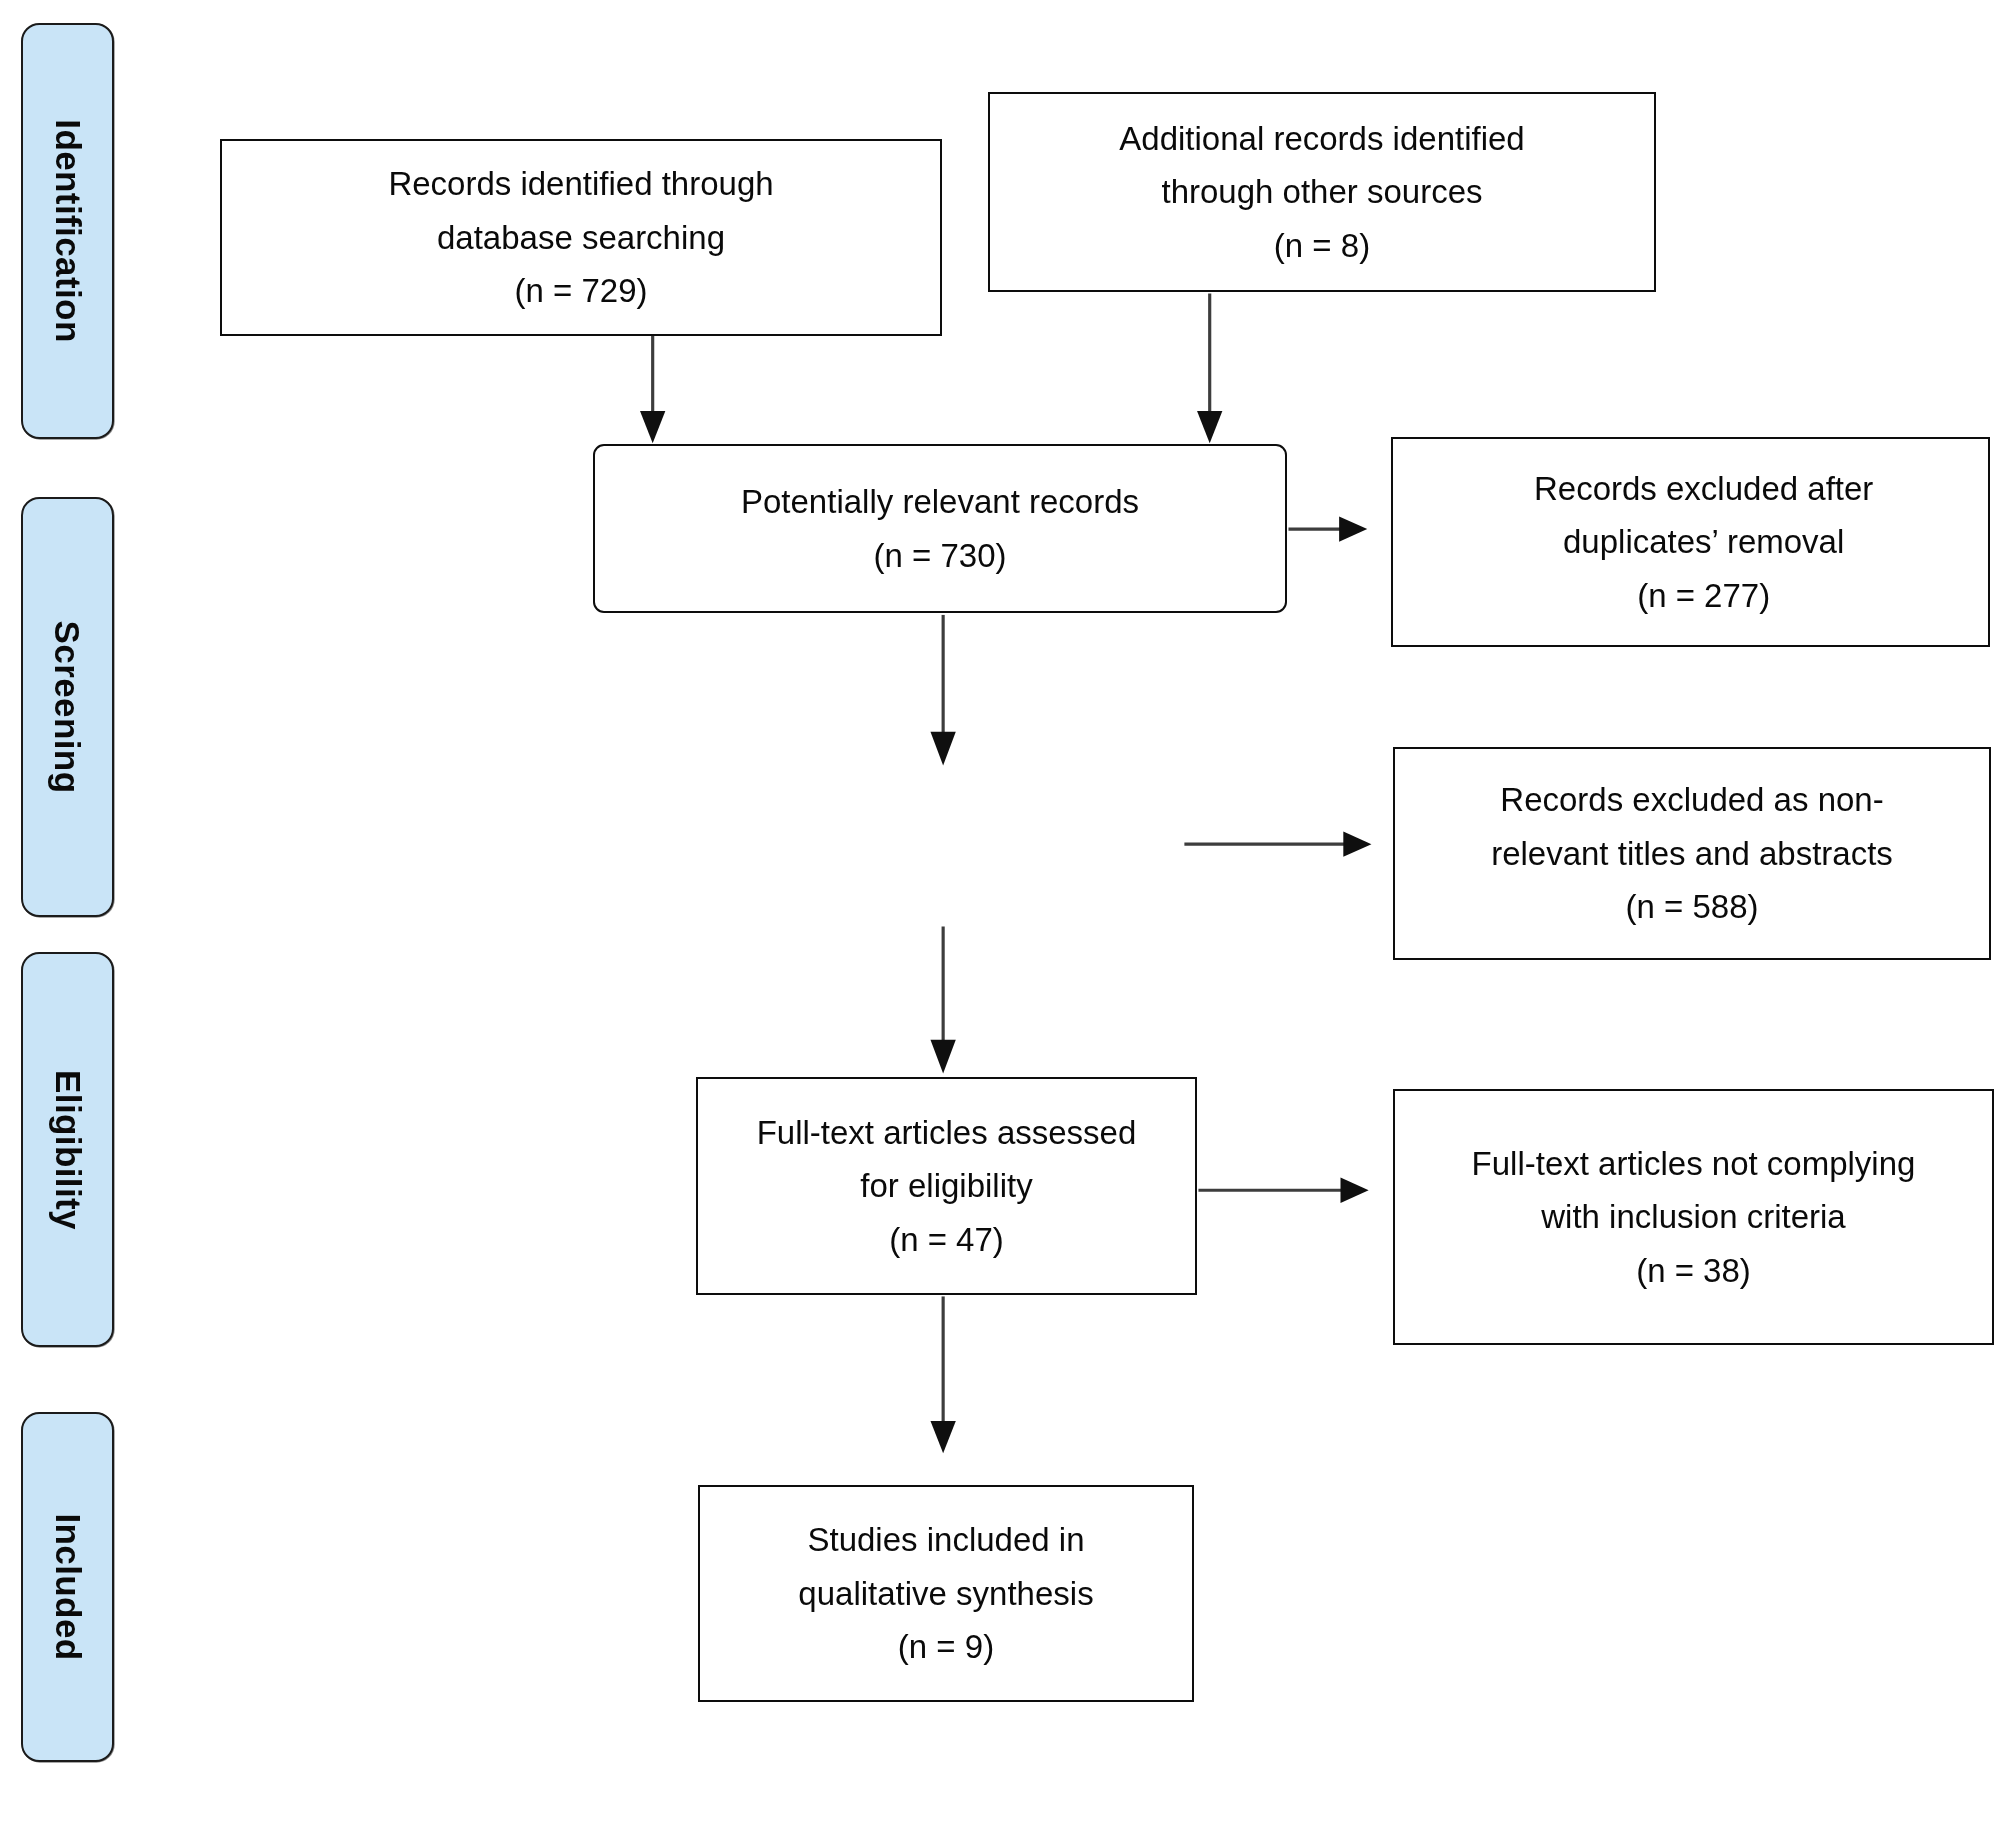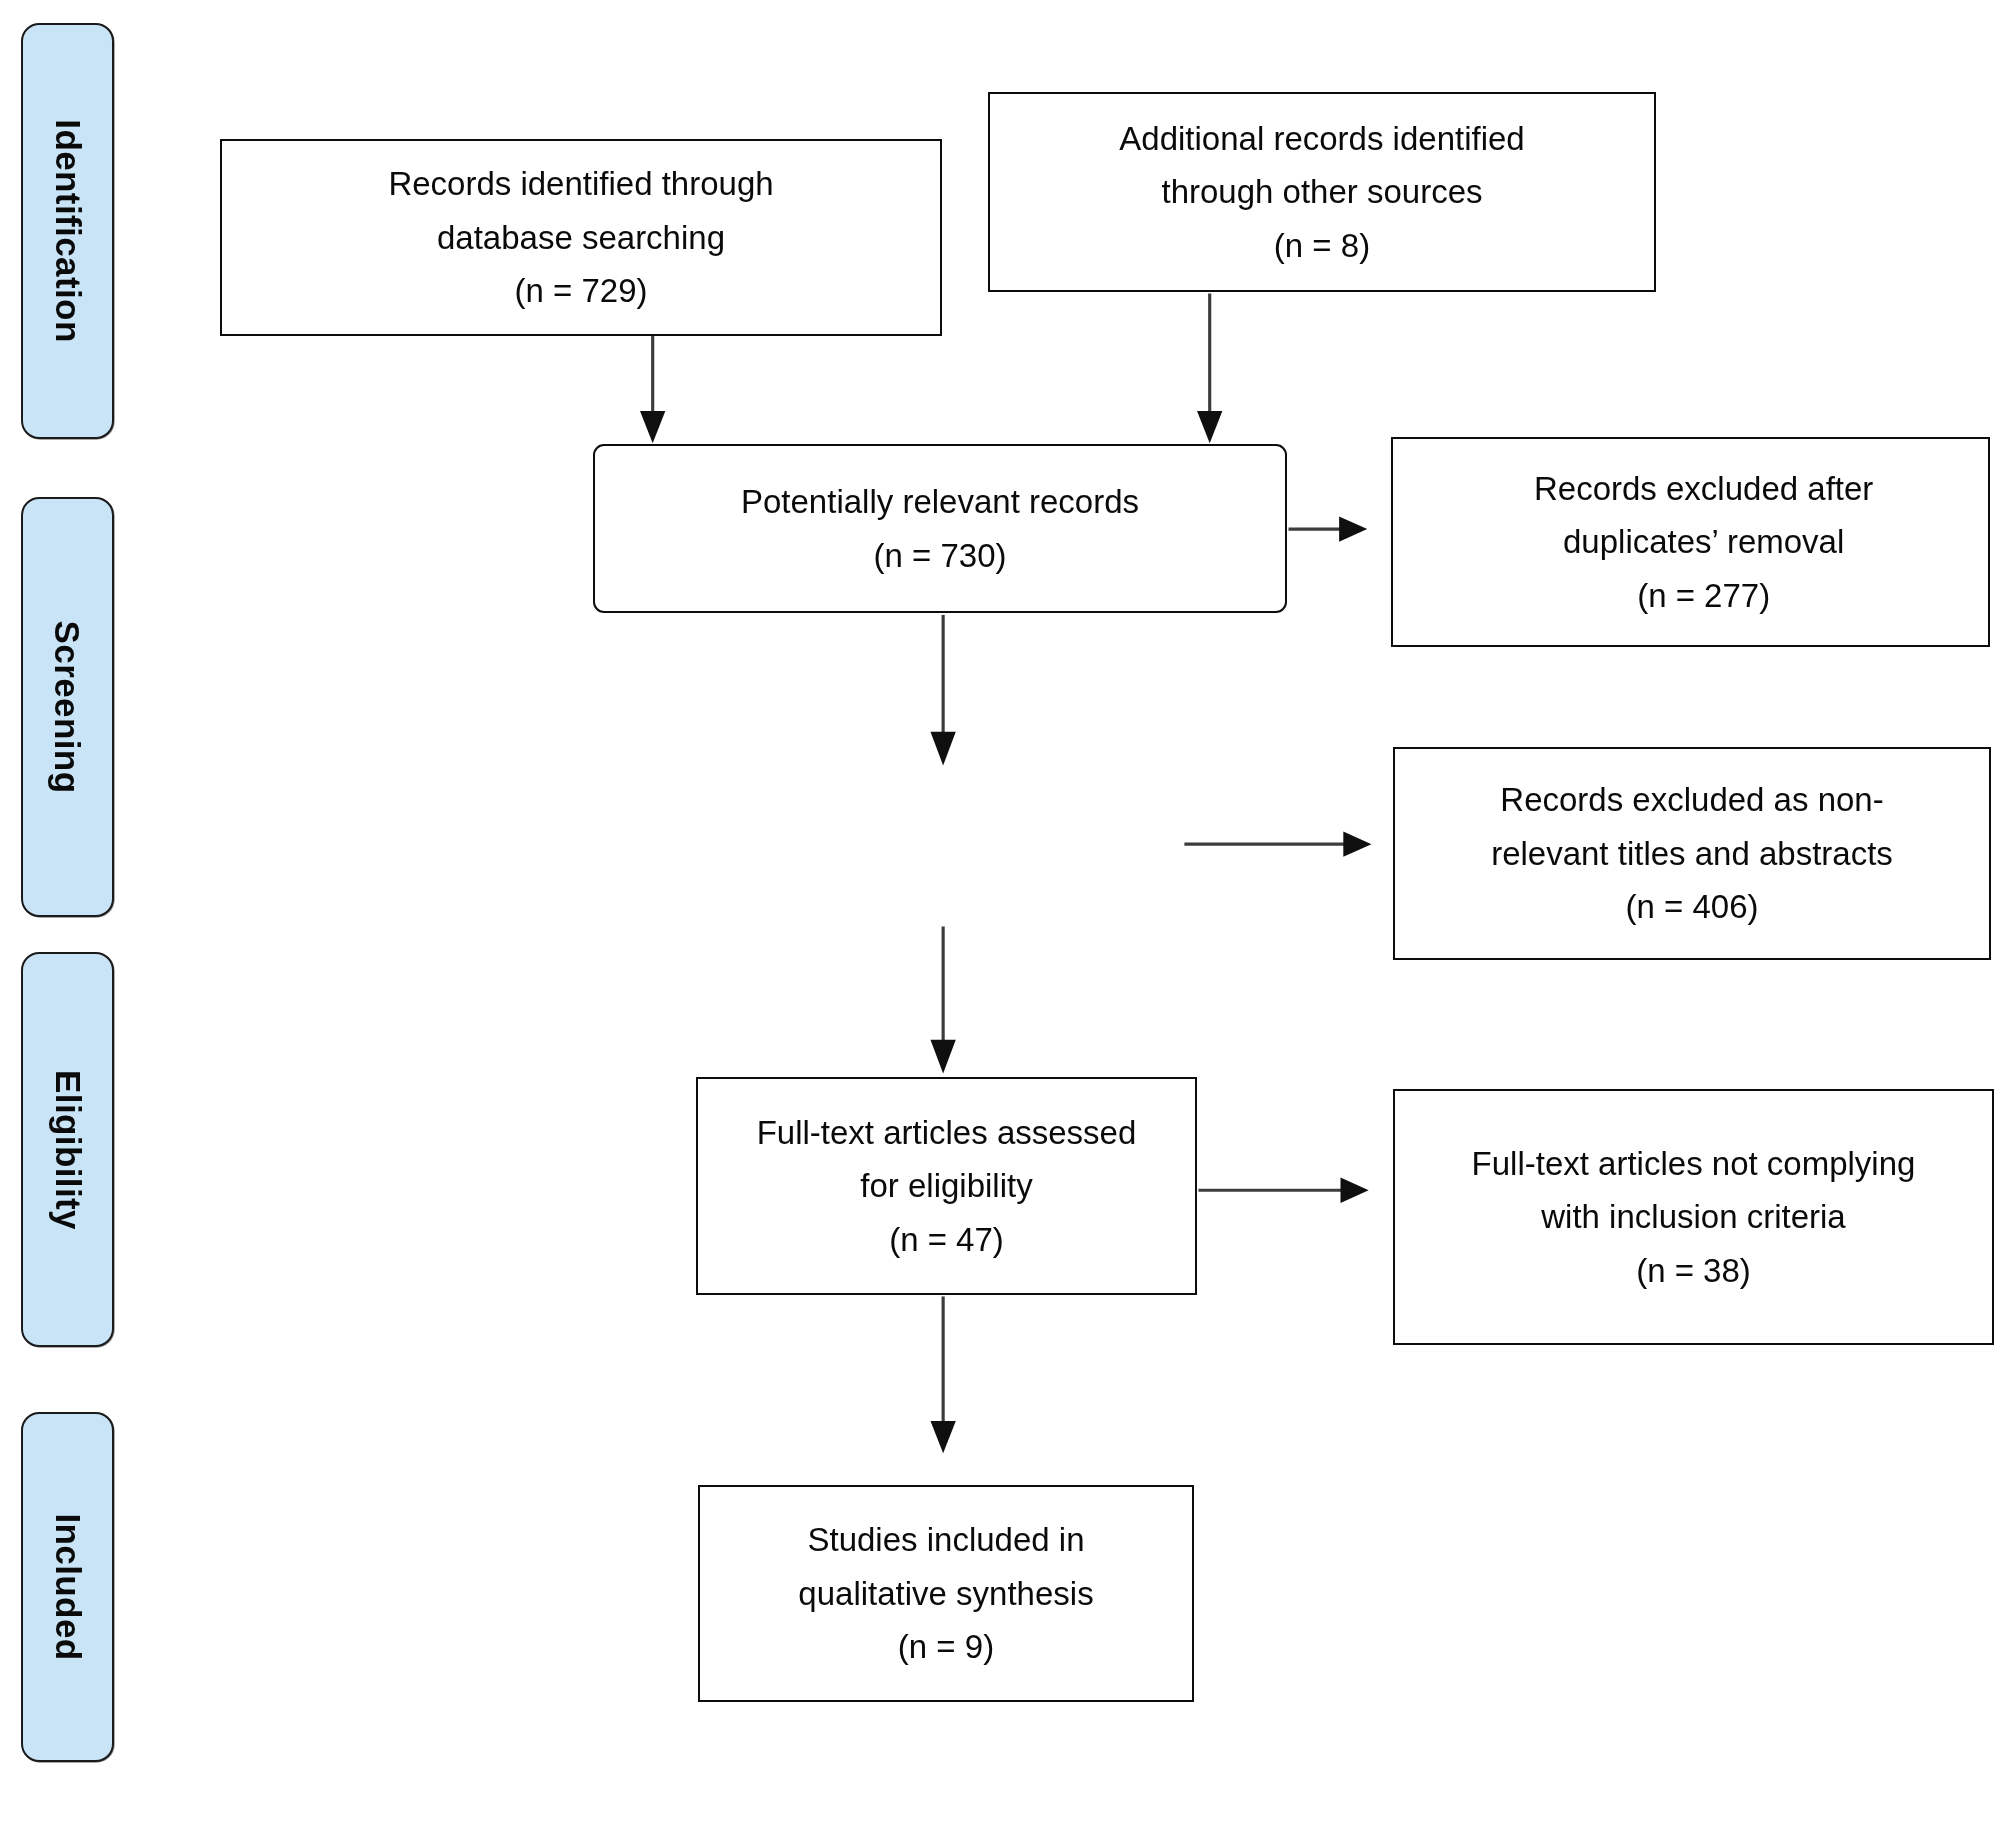--- a/index.html
+++ b/index.html
@@ -129,21 +129,21 @@
   <div class="fbox" style="left:593px;top:444px;width:694px;height:169px;border-radius:11px;">Potentially relevant records
 (n = 730)</div>
 
   <div class="fbox" style="left:1391px;top:437px;width:599px;height:210px;padding-left:39px;">Records excluded after
 duplicates’ removal
 (n = 277)</div>
 
 
   <div class="fbox" style="left:1393px;top:747px;width:598px;height:213px;">Records excluded as non-
 relevant titles and abstracts
-(n = 406)</div>
+(n = 588)</div>
 
   <div class="fbox" style="left:696px;top:1077px;width:501px;height:218px;">Full-text articles assessed
 for eligibility
 (n = 47)</div>
 
   <div class="fbox" style="left:1393px;top:1089px;width:601px;height:256px;">Full-text articles not complying
 with inclusion criteria
 (n = 38)</div>
 
   <div class="fbox" style="left:698px;top:1485px;width:496px;height:217px;">Studies included in

